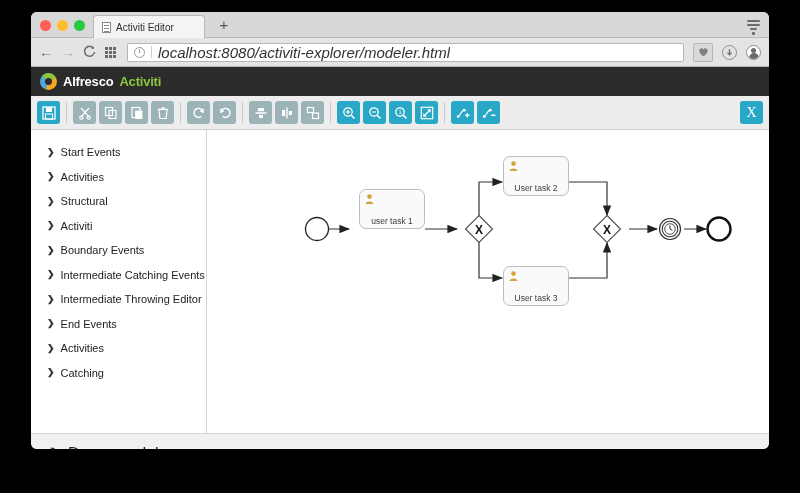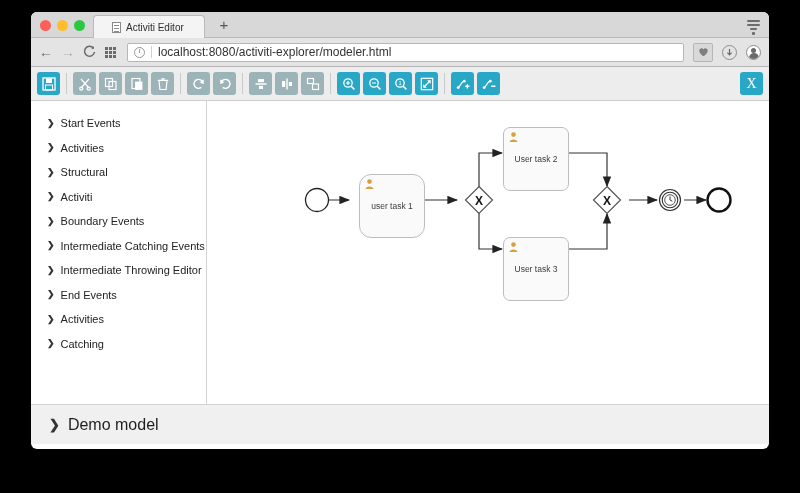--- a/index.html
+++ b/index.html
@@ -44,21 +44,21 @@
 
   .tab {
     position: absolute;
     left: 62px; top: 3px;
     width: 112px; height: 23px;
     background: #f4f4f4;
     border: 1px solid #b9b9b9;
     border-bottom: none;
     border-radius: 4px 4px 0 0;
     display: flex; align-items: center;
-    padding-left: 18px;
+    padding-left: 8px;
     gap: 5px;
   }
   .tab-favicon {
     width: 9px; height: 11px;
     background: #ffffff;
     border: 1px solid #8a8a8a;
     position: relative;
     flex: none;
   }
   .tab-favicon::after {
@@ -150,24 +150,25 @@
     position: absolute;
     left: 0; right: 0; top: -2px;
     text-align: center;
     font-size: 8px;
     color: #7a7a7a;
     font-style: italic;
     font-family: "Liberation Serif", serif;
   }
   .url-sep { width: 1px; height: 12px; background: #d0d0d0; flex: none; }
   .url-text {
-    font-size: 12px;
+    font-size: 15px;
     color: #333;
     white-space: nowrap;
     overflow: hidden;
+    font-style: italic;
   }
   .bm-heart {
     width: 20px; height: 19px;
     background: #d9d9d9;
     border: 1px solid #b6b6b6;
     border-radius: 2px;
     display: flex; align-items: center; justify-content: center;
     flex: none;
   }
   .icon-round {
@@ -293,21 +294,21 @@
     background: #ffffff;
     position: relative;
     overflow: hidden;
   }
 
   
   .bpmn-svg { position: absolute; left: 0; top: 0; }
 
   .task-box {
     position: absolute;
-    width: 66px; height: 64px;
+    width: 66px; height: 40px;
     background: #fafafa;
     border: 1px solid #bdbdbd;
     border-radius: 7px;
   }
   .task-label {
     position: absolute;
     left: 0; right: 0; top: 26px;
     text-align: center;
     font-size: 8.5px;
     color: #3b3b3b;
@@ -390,20 +391,25 @@
     </div>
     <div class="icon-round">
       <svg width="9" height="9" viewBox="0 0 9 9">
         <path d="M4.5 1 L4.5 6" stroke="#6a6a6a" stroke-width="1.2"></path>
         <path d="M2.4 4.6 L4.5 6.8 L6.6 4.6" fill="none" stroke="#6a6a6a" stroke-width="1.2"></path>
       </svg>
     </div>
     <div class="icon-round avatar"></div>
   </div>
 
+  <div class="app-header">
+    <div class="alfresco-logo"></div>
+    <div class="brand-main">Alfresco</div>
+    <div class="brand-sub">Activiti</div>
+  </div>
 
   <div class="toolbar">
 
     <div class="tbtn active">
       <svg width="14" height="14" viewBox="0 0 14 14">
         <rect x="1" y="1" width="12" height="12" fill="none" stroke="#fff" stroke-width="1.3"></rect>
         <rect x="4" y="1.5" width="6" height="4.5" fill="#fff"></rect>
         <rect x="3.5" y="8" width="7" height="5" fill="none" stroke="#fff" stroke-width="1"></rect>
       </svg>
     </div>
@@ -616,21 +622,21 @@
         <g>
           <circle cx="463" cy="99" r="10.5" fill="#ffffff" stroke="#333" stroke-width="1.2"></circle>
           <circle cx="463" cy="99" r="7.8" fill="none" stroke="#333" stroke-width="1.1"></circle>
           <circle cx="463" cy="99" r="5.3" fill="none" stroke="#444" stroke-width="0.9"></circle>
           <path d="M463 99 L463 95.4 M463 99 L465.4 100.3" stroke="#222" stroke-width="0.9"></path>
         </g>
 
         <circle cx="512" cy="99" r="11.5" fill="#ffffff" stroke="#111" stroke-width="2.4"></circle>
       </svg>
 
-      <div class="task-box" style="left:152px; top:73px;border-radius:12px;">
+      <div class="task-box" style="left:152px; top:59px;">
         <svg class="person-icon" viewBox="0 0 9 10">
           <circle cx="4.5" cy="2.6" r="2.3" fill="#d6a13c"></circle>
           <path d="M0.6 10 C0.6 6.6 8.4 6.6 8.4 10 Z" fill="#d6a13c"></path>
         </svg>
         <div class="task-label">user task 1</div>
       </div>
 
       <div class="task-box" style="left:296px; top:26px;">
         <svg class="person-icon" viewBox="0 0 9 10">
           <circle cx="4.5" cy="2.6" r="2.3" fill="#d6a13c"></circle>

